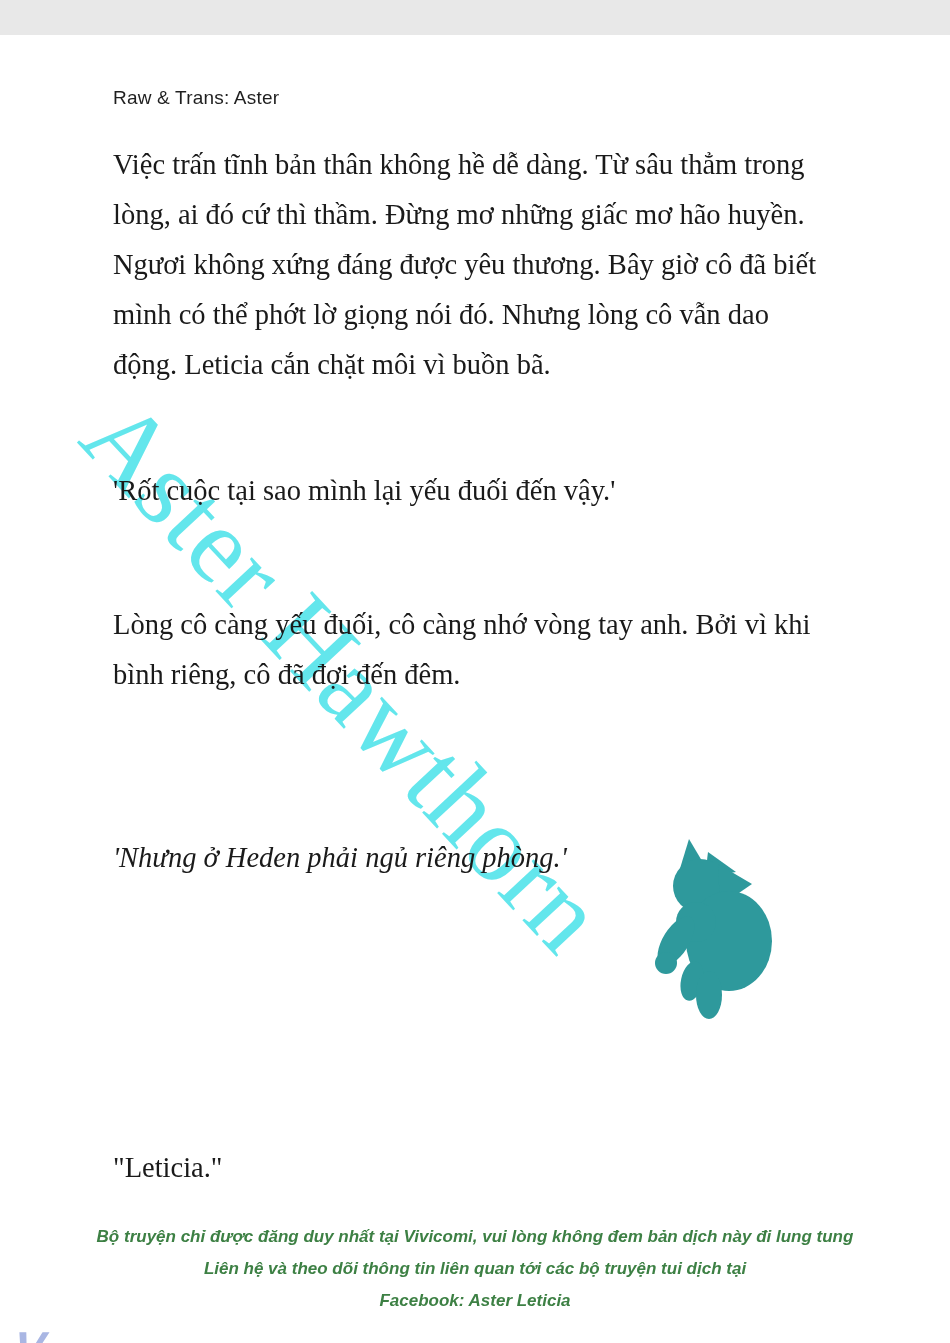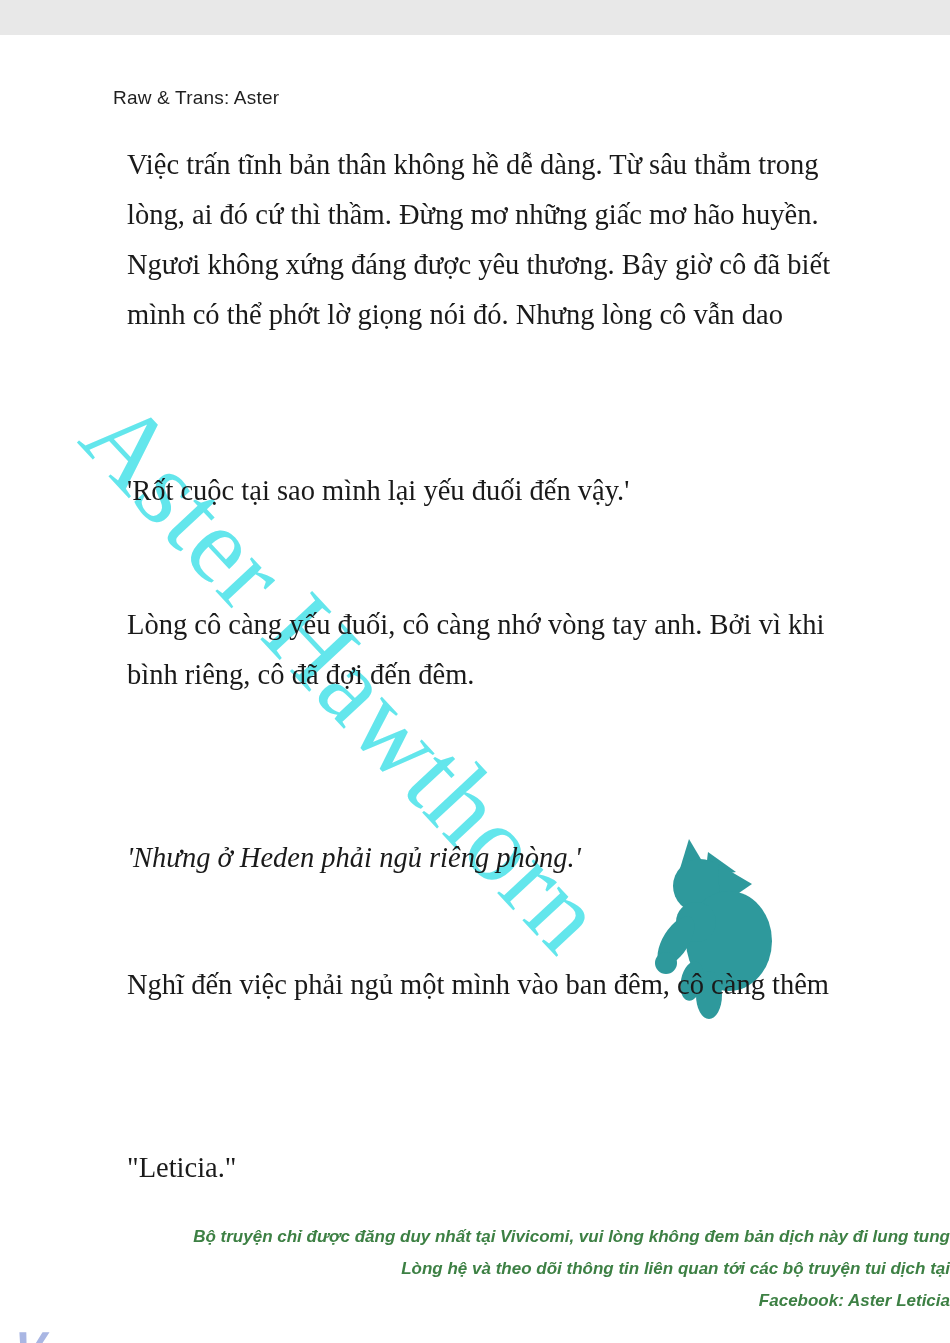--- a/index.html
+++ b/index.html
@@ -28,34 +28,34 @@
     z-index:1;
     letter-spacing:1px;
   }
   .cat{
     position:absolute;left:648px;top:798px;
     width:128px;height:190px;
     z-index:1;
     color:#2e999c;
   }
   .para{
-    position:absolute;left:127px;
+    position:absolute;left:113px;
     font-size:28.5px;line-height:50px;color:#1a1a1a;
     z-index:2;
   }
   .para .line{white-space:nowrap;}
   .p1{top:105px;}
   .p2{top:431px;}
   .p3{top:565px;}
   .p4{top:798px;font-style:italic;}
   .p5{top:925px;}
   .p6{top:1108px;}
   .footer{
     position:absolute;left:0;right:0;top:1186px;
-    text-align:right;
+    text-align:center;
     font-family:"Liberation Sans", sans-serif;
     font-style:italic;font-weight:bold;
     font-size:17px;line-height:32px;
     color:#3d8044;
     z-index:2;
   }
   .logo{
     position:absolute;left:14px;top:1286px;
     font-family:"Liberation Sans", sans-serif;
     font-style:italic;font-weight:bold;
@@ -90,44 +90,44 @@
         <ellipse cx="61" cy="162" rx="13" ry="24"></ellipse>
       </g>
     </svg>
   </div>
 
   <div class="para p1">
     <div class="line">Việc trấn tĩnh bản thân không hề dễ dàng. Từ sâu thẳm trong</div>
     <div class="line">lòng, ai đó cứ thì thầm. Đừng mơ những giấc mơ hão huyền.</div>
     <div class="line">Ngươi không xứng đáng được yêu thương. Bây giờ cô đã biết</div>
     <div class="line">mình có thể phớt lờ giọng nói đó. Nhưng lòng cô vẫn dao</div>
+    <div class="line">động. Leticia cắn chặt môi vì buồn bã.</div>
   </div>
 
   <div class="para p2">
     <div class="line">'Rốt cuộc tại sao mình lại yếu đuối đến vậy.'</div>
   </div>
 
   <div class="para p3">
     <div class="line">Lòng cô càng yếu đuối, cô càng nhớ vòng tay anh. Bởi vì khi</div>
     <div class="line">bình riêng, cô đã đợi đến đêm.</div>
   </div>
 
   <div class="para p4">
     <div class="line">'Nhưng ở Heden phải ngủ riêng phòng.'</div>
   </div>
 
   <div class="para p5">
-    <div class="line">Nghĩ đến việc phải ngủ một mình vào ban đêm, cô càng thêm</div>
   </div>
 
   <div class="para p6">
     <div class="line">"Leticia."</div>
   </div>
 
   <div class="footer" style="color: rgb(61, 128, 68);">
     <div class="line">Bộ truyện chỉ được đăng duy nhất tại Vivicomi, vui lòng không đem bản dịch này đi lung tung</div>
-    <div class="line">Lòng hệ và theo dõi thông tin liên quan tới các bộ truyện tui dịch tại</div>
+    <div class="line">Liên hệ và theo dõi thông tin liên quan tới các bộ truyện tui dịch tại</div>
     <div class="line">Facebook: Aster Leticia</div>
   </div>
 
   <div class="logo" style="color: rgb(169, 182, 227);">Vcomycs</div>
 
 </div>
 
 </body></html>

